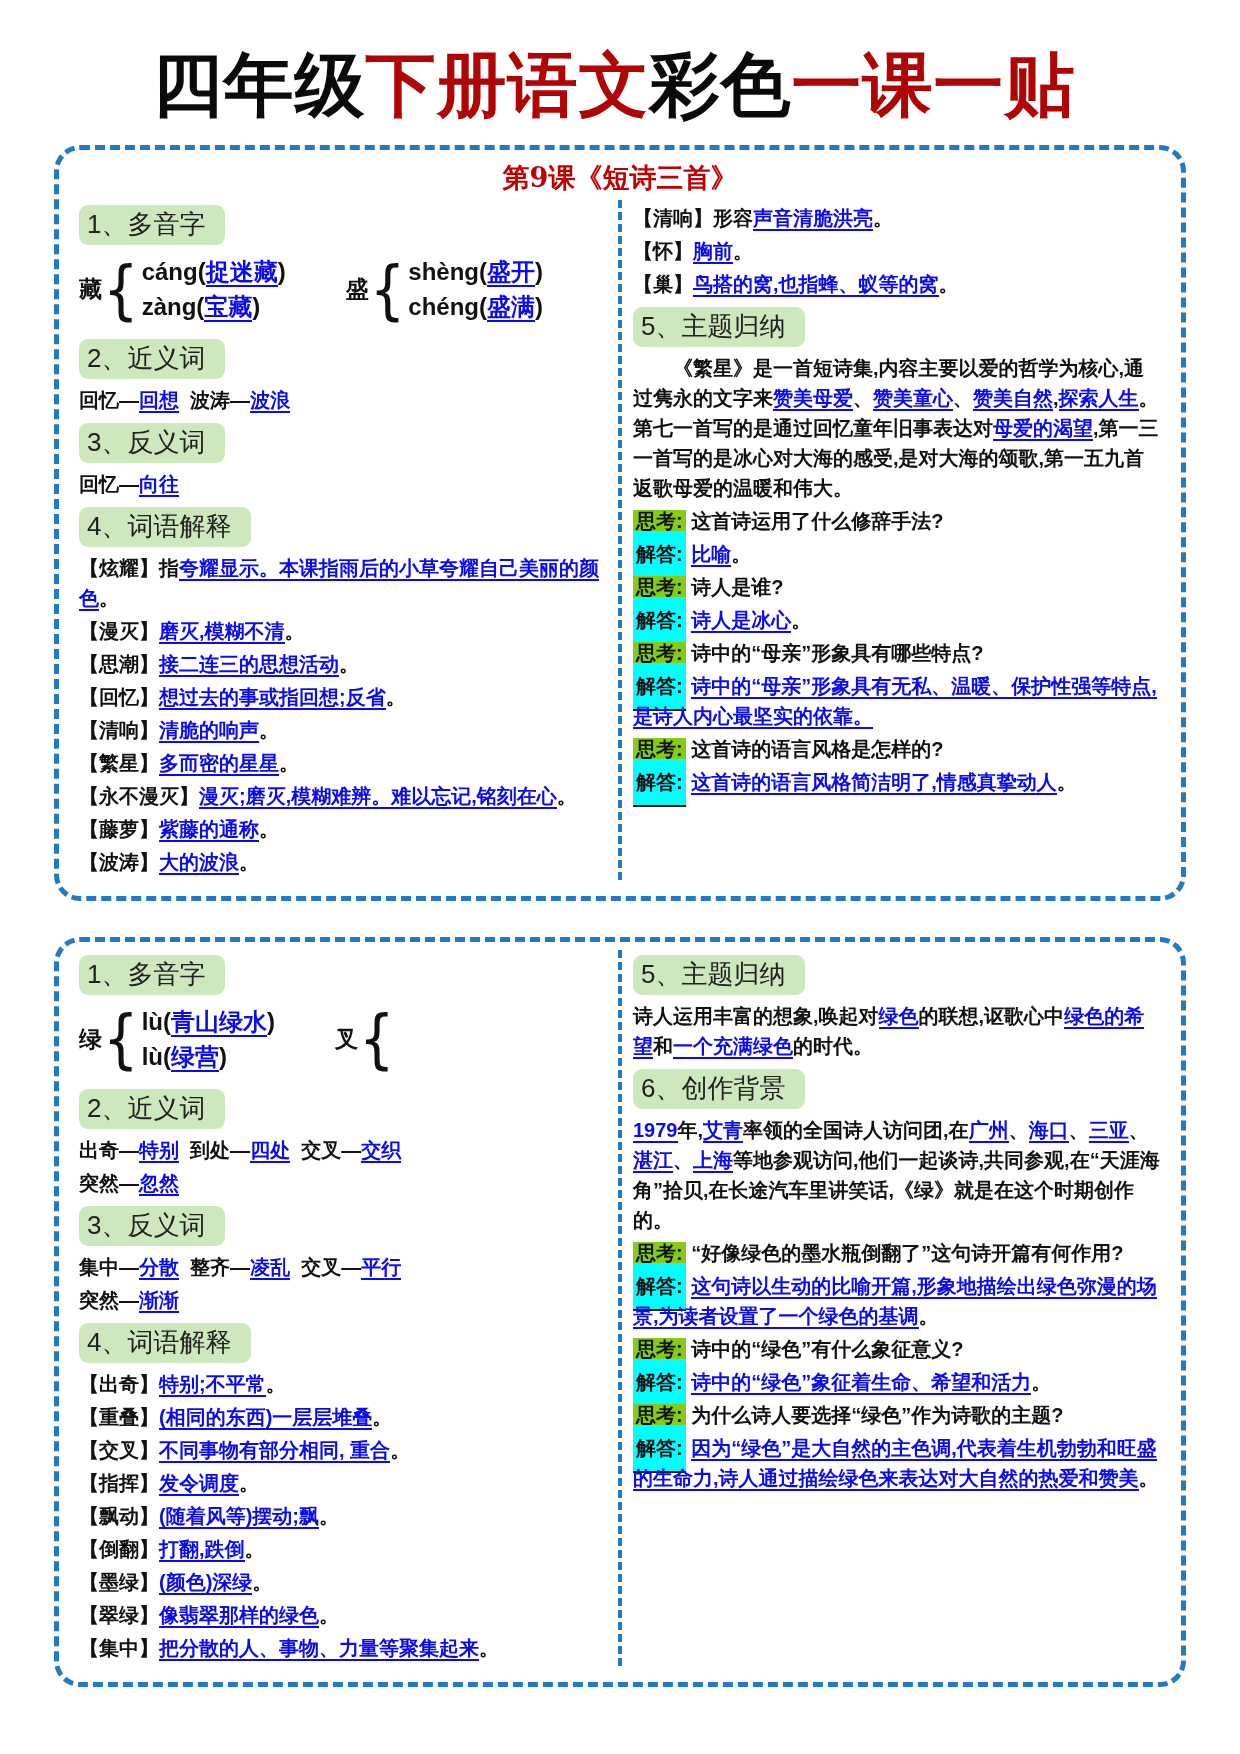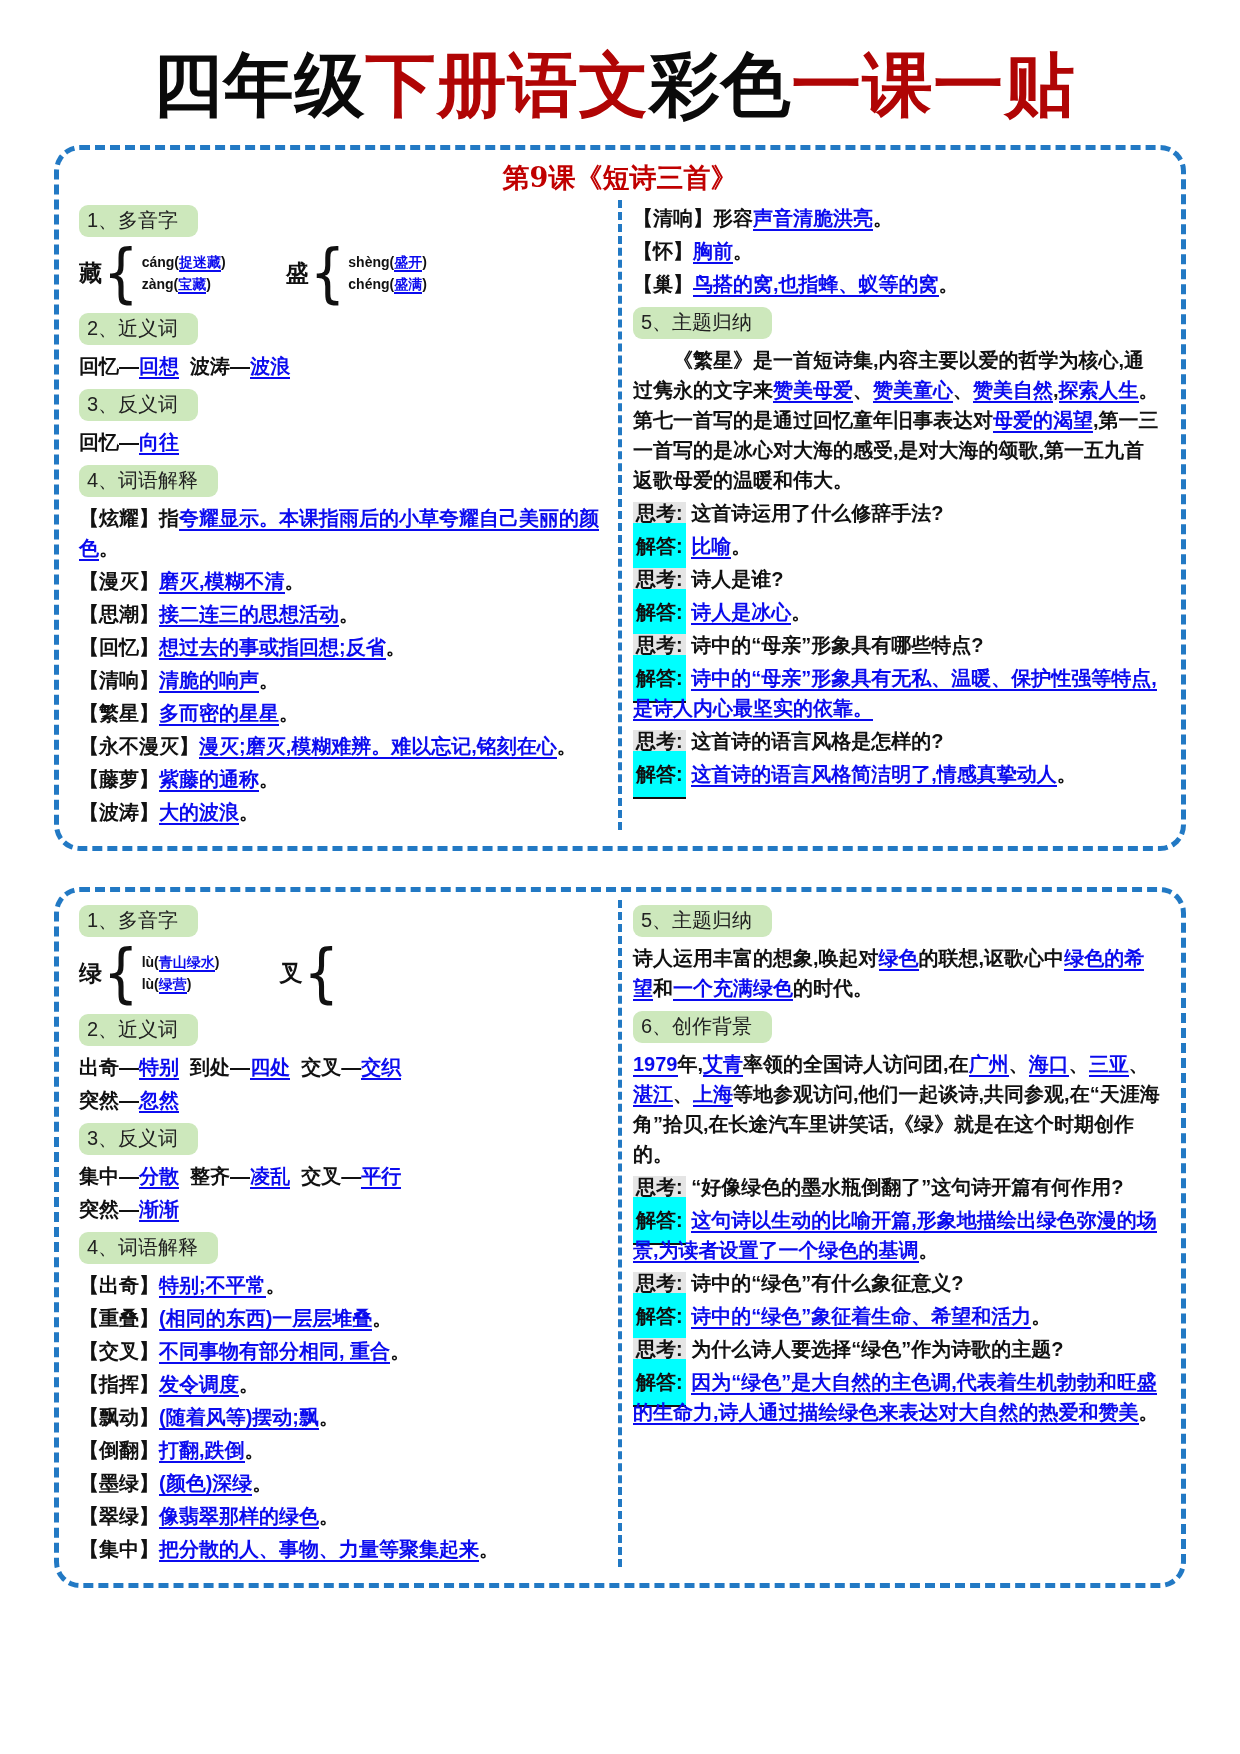--- a/index.html
+++ b/index.html
@@ -10,37 +10,37 @@
   .t-black{color:#0a0a0a;}
   .t-red{color:#b00505;}
   .lesson-box{margin:0 54px 36px 54px;border:5px dashed #2279c4;border-radius:26px;
               padding:8px 14px 16px 14px;background:#fff;}
   .lesson-header{text-align:center;color:#c00000;font-weight:900;font-size:27px;
                  font-family:"DejaVu Serif",serif;margin:2px 0 4px 0;}
   .columns{display:flex;align-items:stretch;}
   .col{flex:1 1 0;min-width:0;padding:0 6px;}
   .divider{width:0;border-left:4px dashed #2279c4;margin:0 5px;}
   .sec-label{display:inline-block;background:#cde8bc;border-radius:9px;
-             padding:2px 20px 3px 8px;font-size:20px;color:#222;margin:5px 0 3px 0;
+             padding:2px 20px 3px 8px;font-size:26px;color:#222;margin:5px 0 3px 0;
              font-weight:500;}
   .para{font-size:20px;font-weight:700;line-height:1.5;margin:3px 0;color:#111;
         word-break:break-all;}
   .para.ind{text-indent:2em;}
   .seg{white-space:pre-wrap;}
   .seg.u{color:#0b0bee;border-bottom:2px solid #0b0bee;margin-top:20px;}
   .seg.bl{color:#0b0bee;}
-  .seg.y{background:#e5e5e5;color:#111;border-bottom:2px solid #111;padding:0 3px;}
+  .seg.y{background:#84cc16;color:#111;border-bottom:2px solid #111;padding:0 3px;}
   .seg.c{background:#00ffff;color:#111;border-bottom:2px solid #111;padding:12px 3px;}
   .poly-row{display:flex;gap:60px;margin:8px 0 10px 0;align-items:center;}
   .poly-item{display:flex;align-items:center;}
   .poly-char{font-size:23px;font-weight:700;color:#111;}
   .poly-brace{font-size:56px;font-weight:400;line-height:0.9;color:#111;
               transform:scaleY(1.15);margin:0 3px 0 1px;font-family:"DejaVu Sans",sans-serif;}
   .poly-lines{display:flex;flex-direction:column;gap:3px;}
-  .poly-line{font-size:14px;font-weight:700;color:#111;line-height:1.35;}
+  .poly-line{font-size:24px;font-weight:700;color:#111;line-height:1.35;}
 </style>
 </head>
 <body>
 
 <div class="page">
 
   <h1 class="title"><span class="t-black">四年级</span><span class="t-red">下册语文</span><span class="t-black">彩色</span><span class="t-red">一课一贴</span></h1>
 
   <section class="lesson-box">
     <div class="lesson-header">第9课《短诗三首》</div>

